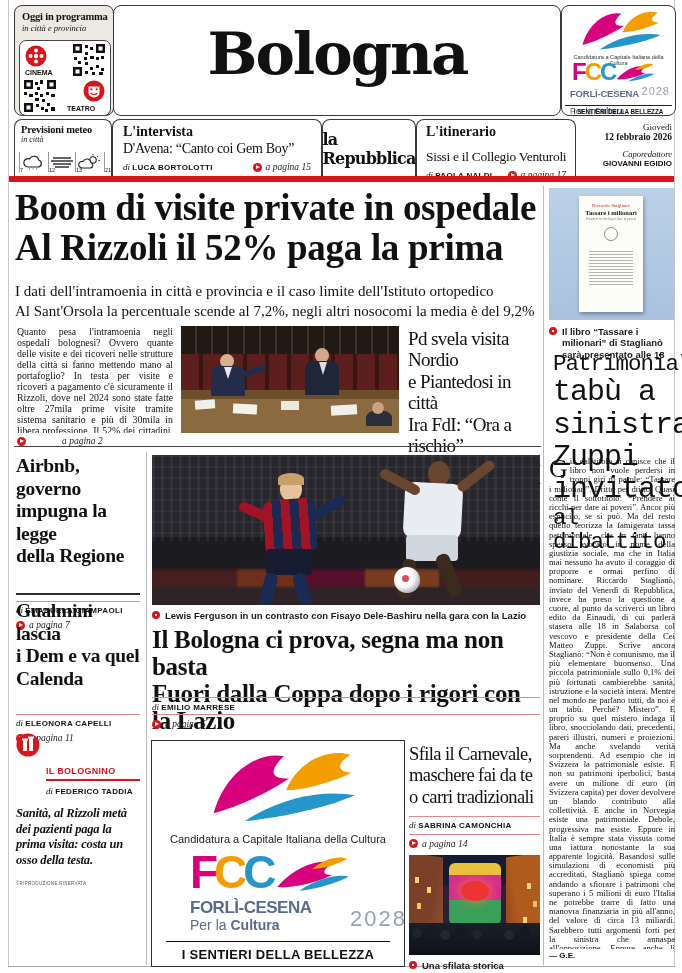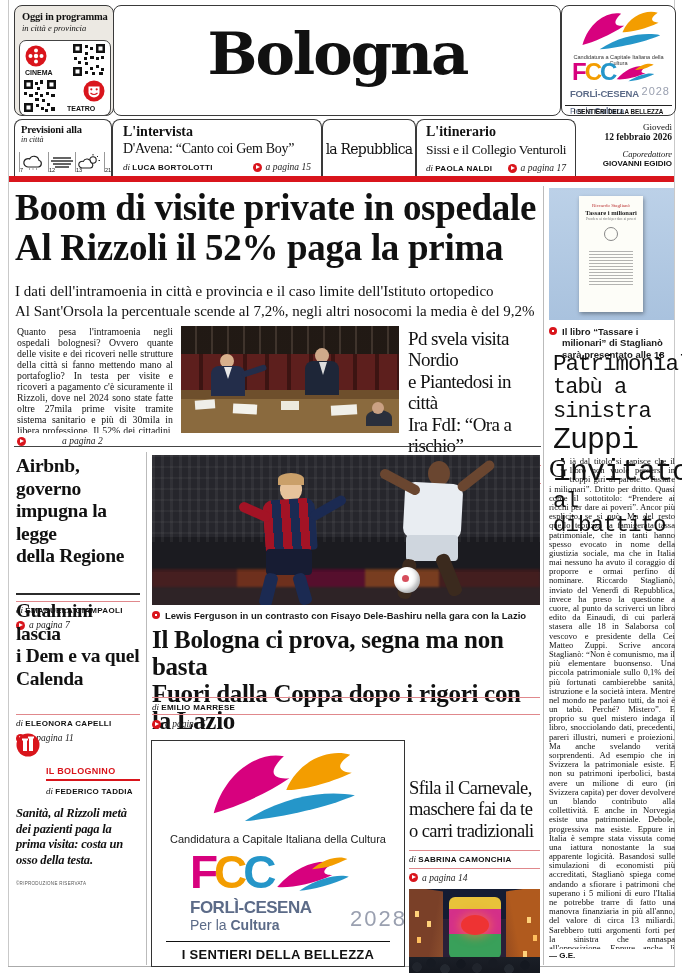--- a/index.html
+++ b/index.html
@@ -135,21 +135,21 @@
     <div class="abs sans" style="left:8px;top:78px;width:100px;line-height:1.05;">
       <span style="font-weight:bold;font-size:9.5px;color:#5c6b88;letter-spacing:-.2px;">FORLÌ-CESENA</span>
       <span style="font-size:11px;color:#9aa0b0;letter-spacing:1px;float:right;margin-top:2px;">2028</span>
       <br>
       <span style="font-size:8.5px;color:#5c6b88;">Per la </span><span style="font-weight:bold;font-size:8.5px;color:#5c6b88;">Cultura</span>
     </div>
     <div class="abs sans" style="left:3px;top:99px;width:107px;text-align:center;font-weight:bold;font-size:6.3px;border-top:1px solid #222;padding-top:2px;">I SENTIERI DELLA BELLEZZA</div>
   </div>
 
   <div class="abs card" style="left:14px;top:119px;width:96px;height:57px;border-radius:8px 8px 0 0;border-bottom:none;">
-    <div style="font-weight:bold;font-size:10.5px;margin:4px 0 0 6px;letter-spacing:-.2px;">Previsioni alla</div>
+    <div style="font-weight:bold;font-size:10.5px;margin:4px 0 0 6px;letter-spacing:-.2px;">Previsioni meteo</div>
     <div style="font-style:italic;font-size:8px;margin-left:6px;">in città</div>
     <div class="abs" style="left:4px;top:30px;width:88px;height:24px;display:flex;align-items:center;">
       <div style="width:1px;height:20px;background:#999;position:relative;">
           <span class="sans" style="position:absolute;top:15px;left:1px;font-size:5.5px;">7</span>
         </div>
       <svg width="26" height="18" viewBox="0 0 26 18" style="margin:0 1px;">
         <path d="M7 14 a4.2 4.2 0 1 1 1.6-8.1 a5 5 0 0 1 9.3 1.3 a3.5 3.5 0 0 1 -.6 6.8 Z" fill="none" stroke="#222" stroke-width="1.2"></path>
         <g stroke="#222" stroke-width=".8">
             <line x1="8" y1="16" x2="9" y2="16"></line>
             <line x1="11.5" y1="16" x2="12.5" y2="16"></line>
@@ -191,26 +191,26 @@
     <div style="margin:5px 10px 0 10px;display:flex;justify-content:space-between;align-items:center;">
       <span class="byline"><span class="byprefix">di </span><span>LUCA BORTOLOTTI</span></span>
       <span class="pageref">
           <span class="pgicon"></span>
           <span>a pagina 15</span>
         </span>
     </div>
   </div>
 
   <div class="abs card" style="left:322px;top:119px;width:92px;height:57px;border-radius:8px 8px 0 0;border-bottom:none;display:flex;align-items:center;justify-content:center;">
-    <div style="font-family:'DejaVu Serif',serif;font-weight:normal;font-size:14px;letter-spacing:-.8px;">la Repubblica</div>
+    <div style="font-family:'DejaVu Serif',serif;font-weight:bold;font-size:16px;letter-spacing:-.8px;">la Repubblica</div>
   </div>
 
   <div class="abs card" style="left:416px;top:119px;width:158px;height:57px;border-radius:8px 8px 0 0;border-bottom:none;">
     <div class="kicker" style="margin:4px 0 0 9px;">L'itinerario</div>
-    <div style="font-size:13.5px;margin:2px 0 0 9px;letter-spacing:-.3px;">Sissi e il Collegio Venturoli</div>
+    <div style="font-size:13.5px;margin:9px 0 0 9px;letter-spacing:-.3px;">Sissi e il Collegio Venturoli</div>
     <div style="margin:5px 9px 0 9px;display:flex;justify-content:space-between;align-items:center;">
       <span class="byline"><span class="byprefix">di </span><span>PAOLA NALDI</span></span>
       <span class="pageref">
           <span class="pgicon"></span>
           <span>a pagina 17</span>
         </span>
     </div>
   </div>
 
   <div class="abs" style="left:576px;top:119px;width:96px;height:57px;text-align:right;">
@@ -392,21 +392,21 @@
     </div>
     <div class="abs sans" style="left:38px;top:158px;width:180px;line-height:1.05;">
       <span style="font-weight:bold;font-size:17px;color:#5c6b88;letter-spacing:-.5px;">FORLÌ-CESENA</span><br>
       <span style="font-size:14px;color:#5c6b88;">Per la </span><span style="font-weight:bold;font-size:14px;color:#5c6b88;">Cultura</span>
       <span style="position:absolute;left:160px;top:8px;font-size:22px;color:#9aa0b0;letter-spacing:2px;font-family:'Liberation Sans',sans-serif;">2028</span>
     </div>
     <div class="abs sans" style="left:14px;top:200px;width:224px;text-align:center;font-weight:bold;font-size:13px;border-top:1.5px solid #111;padding-top:5px;letter-spacing:.3px;">I SENTIERI DELLA BELLEZZA</div>
   </div>
 
   <div class="abs" style="left:409px;top:744px;width:131px;">
-    <div class="hl" style="font-weight:normal;font-size:18.5px;line-height:1.15;letter-spacing:-.6px;margin-top:34px;">
+    <div class="hl" style="font-weight:normal;font-size:18.5px;line-height:1.15;letter-spacing:-.6px;">
       <div>Sfila il Carnevale,</div>
       <div>maschere fai da te</div>
       <div>o carri tradizionali</div>
     </div>
     <div class="redrule" style="margin-top:8px;"></div>
     <div class="byline" style="margin-top:3px;"><span class="byprefix">di </span><span>SABRINA CAMONCHIA</span></div>
     <div class="redrule" style="margin-top:4px;"></div>
     <div class="pageref" style="margin-top:4px;">
         <span class="pgicon"></span>
         <span>a pagina 14</span>
@@ -434,21 +434,21 @@
       <div class="fake-lines" style="margin:10px auto 0;width:44px;height:34px;opacity:.55;"></div>
     </div>
   </div>
   <div class="abs caption" style="left:549px;top:326px;width:125px;font-size:9.5px;line-height:1.2;">
     <span class="capdot" style="margin-top:1px;"></span>
     <span>Il libro “Tassare i milionari” di Staglianò sarà presentato alle 18</span>
   </div>
 
   <div class="abs" style="left:553px;top:352px;width:127px;font-family:Liberation Mono, monospace;">
     <div class="hl" style="font-weight:normal;font-size:22.5px;letter-spacing:-1px;">Patrimoniale,</div>
-    <div class="hl" style="font-weight:normal;font-size:22px;letter-spacing:-1px;">tabù a sinistra</div>
+    <div class="hl" style="font-weight:normal;font-size:30px;letter-spacing:-1px;">tabù a sinistra</div>
     <div class="hl" style="font-weight:normal;font-size:30px;letter-spacing:-1px;">Zuppi invitato</div>
     <div class="hl" style="font-weight:normal;font-size:22.5px;letter-spacing:-1px;">al dibattito</div>
   </div>
 
   <div class="abs justify" style="left:549px;top:457px;width:126px;height:492px;overflow:hidden;font-size:8.6px;line-height:1.07;">
     <span style="float:left;font-size:26px;line-height:24px;padding-right:2px;font-weight:normal;">G</span><span>ià dal titolo si capisce che il libro non vuole perdersi in troppi giri di parole: “Tassare i milionari”. Dritto per dritto. Quasi come il sottotitolo: “Prendere ai ricchi per dare ai poveri”. Ancor più esplicito, se si può. Ma del resto quello teorizza la famigerata tassa patrimoniale, che in tanti hanno spesso evocato in nome della giustizia sociale, ma che in Italia mai nessuno ha avuto il coraggio di proporre e ormai perfino di nominare. Riccardo Staglianò, inviato del Venerdì di Repubblica, invece ha preso la questione a cuore, al punto da scriverci un libro edito da Einaudi, di cui parlerà stasera alle 18 in Salaborsa col vescovo e presidente della Cei Matteo Zuppi. Scrive ancora Staglianò: “Non è comunismo, ma il più elementare buonsenso. Una piccola patrimoniale sullo 0,1% dei più fortunati cambierebbe sanità, istruzione e la società intera. Mentre nel mondo ne parlano tutti, da noi è un tabù. Perché? Mistero”. E proprio su quel mistero indaga il libro, snocciolando dati, precedenti, pareri illustri, numeri e proiezioni. Ma anche svelando verità sorprendenti. Ad esempio che in Svizzera la patrimoniale esiste. E non su patrimoni iperbolici, basta avere un milione di euro (in Svizzera capita) per dover devolvere un blando contributo alla collettività. E anche in Norvegia esiste una patrimoniale. Debole, progressiva ma esiste. Eppure in Italia è sempre stata vissuta come una iattura nonostante la sua apparente logicità. Basandosi sulle simulazioni di economisti più accreditati, Staglianò spiega come andando a sfiorare i patrimoni che superano i 5 milioni di euro l'Italia ne potrebbe trarre di fatto una manovra finanziaria in più all'anno, del valore di circa 13 miliardi. Sarebbero tutti argomenti forti per la sinistra che annaspa all'opposizione. Eppure anche lì nessuno osa parlarne. E oggi in Salaborsa si indagherà sul perché.</span>
   </div>
   <div class="abs" style="left:549px;top:951px;font-family:'Liberation Sans',sans-serif;font-weight:bold;font-size:8px;">— G.E.</div>
 
 </div>

